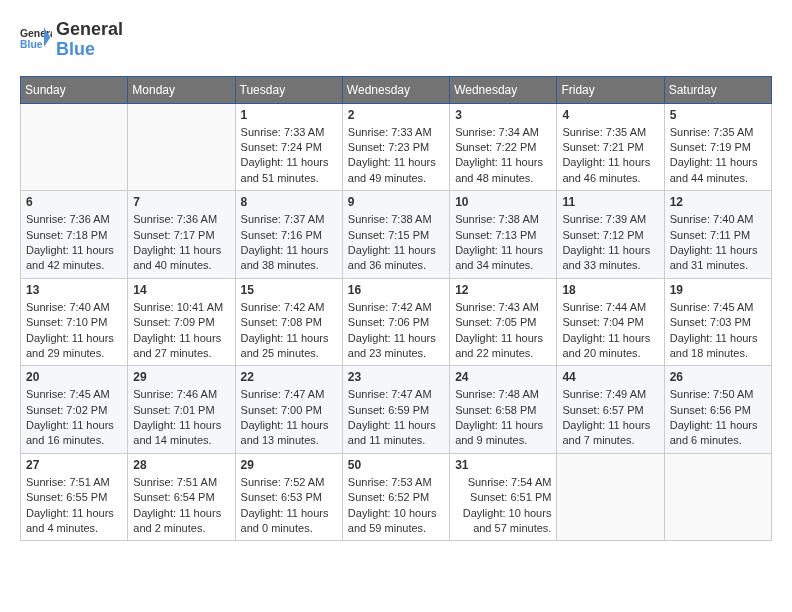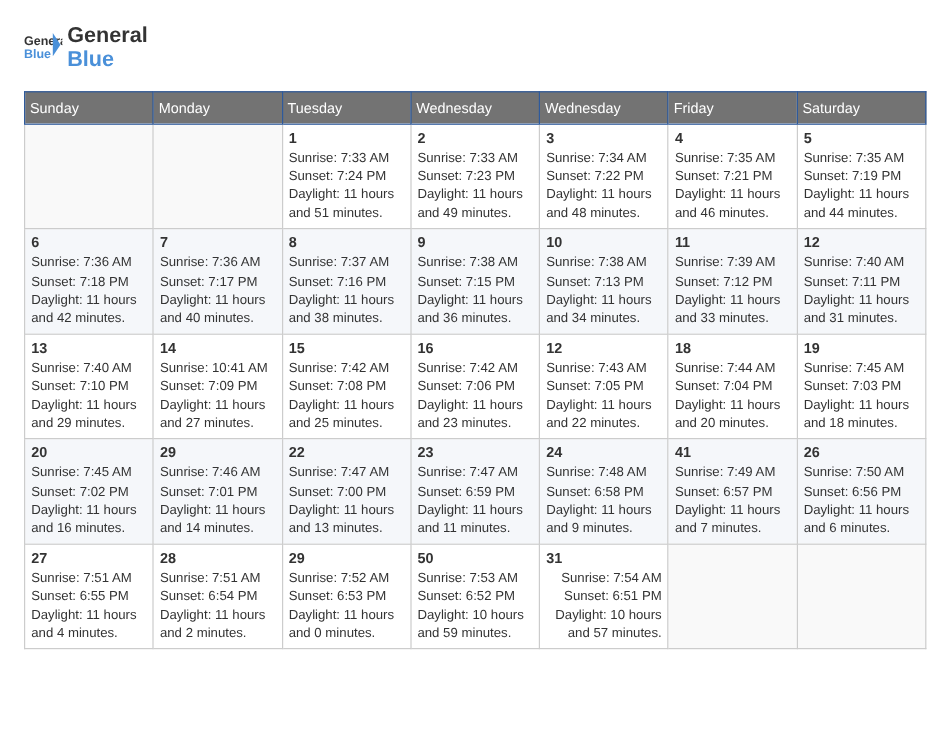--- a/index.html
+++ b/index.html
@@ -269,21 +269,21 @@
 Sunset: 6:59 PM
 Daylight: 11 hours and 11 minutes.</div>
         </td>
         <td>
           <span class="day-num">24</span>
           <div class="day-info" style="white-space: pre-line;">Sunrise: 7:48 AM
 Sunset: 6:58 PM
 Daylight: 11 hours and 9 minutes.</div>
         </td>
         <td>
-          <span class="day-num">41</span>
+          <span class="day-num">44</span>
           <div class="day-info" style="white-space: pre-line;">Sunrise: 7:49 AM
 Sunset: 6:57 PM
 Daylight: 11 hours and 7 minutes.</div>
         </td>
         <td>
           <span class="day-num">26</span>
           <div class="day-info" style="white-space: pre-line;">Sunrise: 7:50 AM
 Sunset: 6:56 PM
 Daylight: 11 hours and 6 minutes.</div>
         </td>

